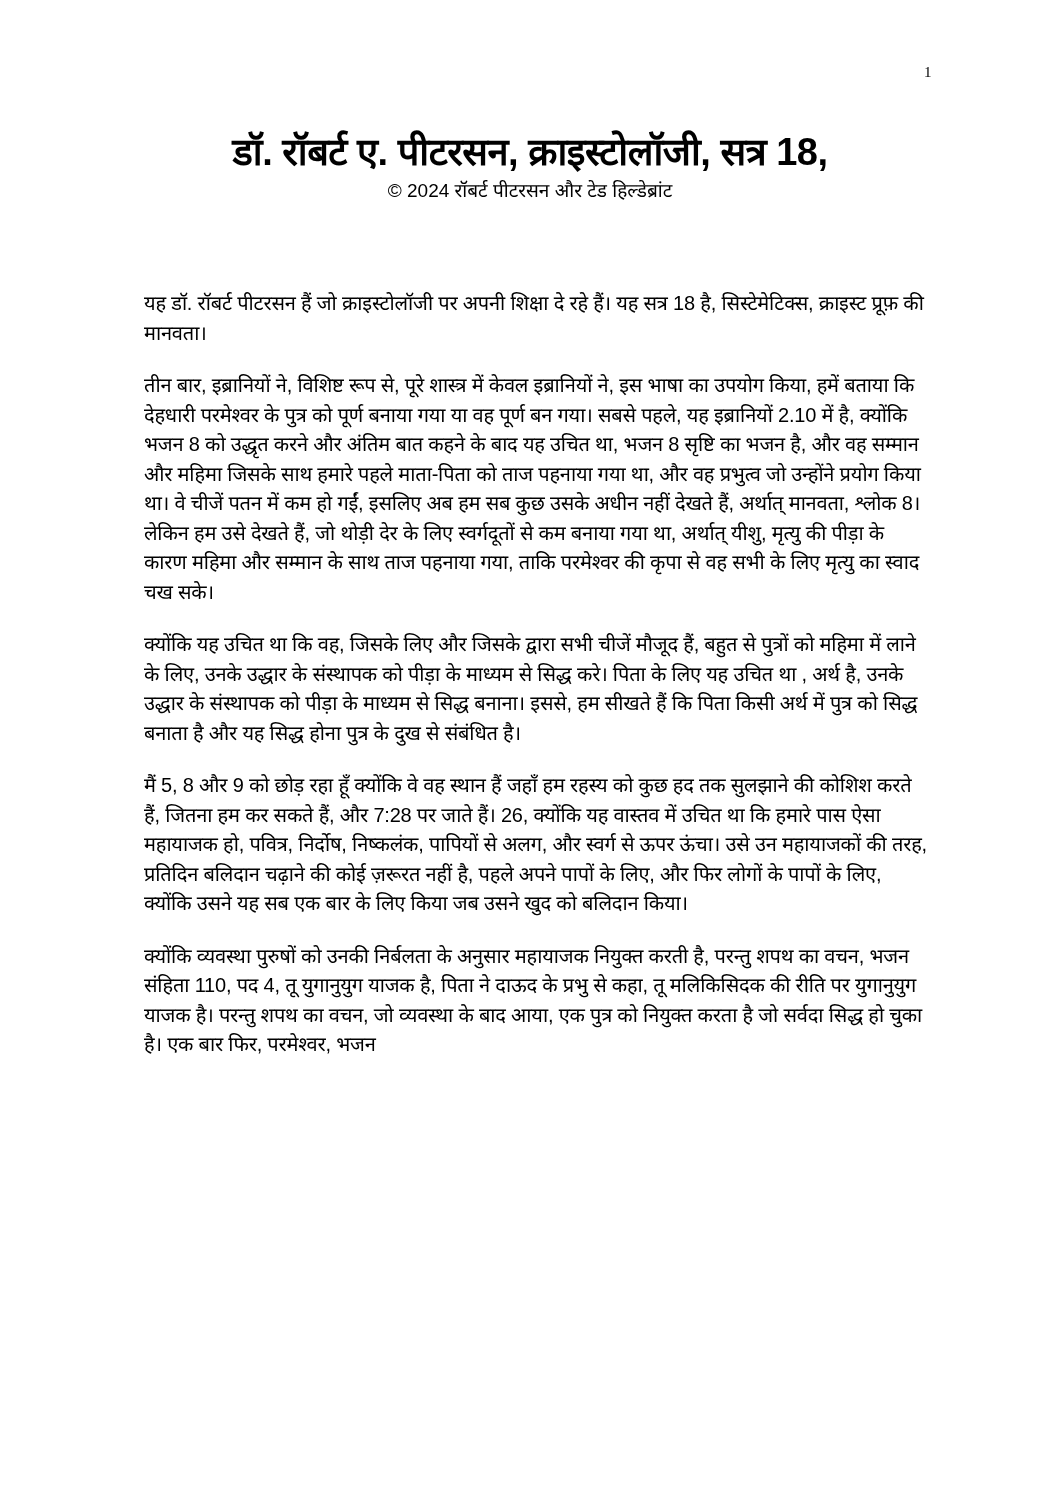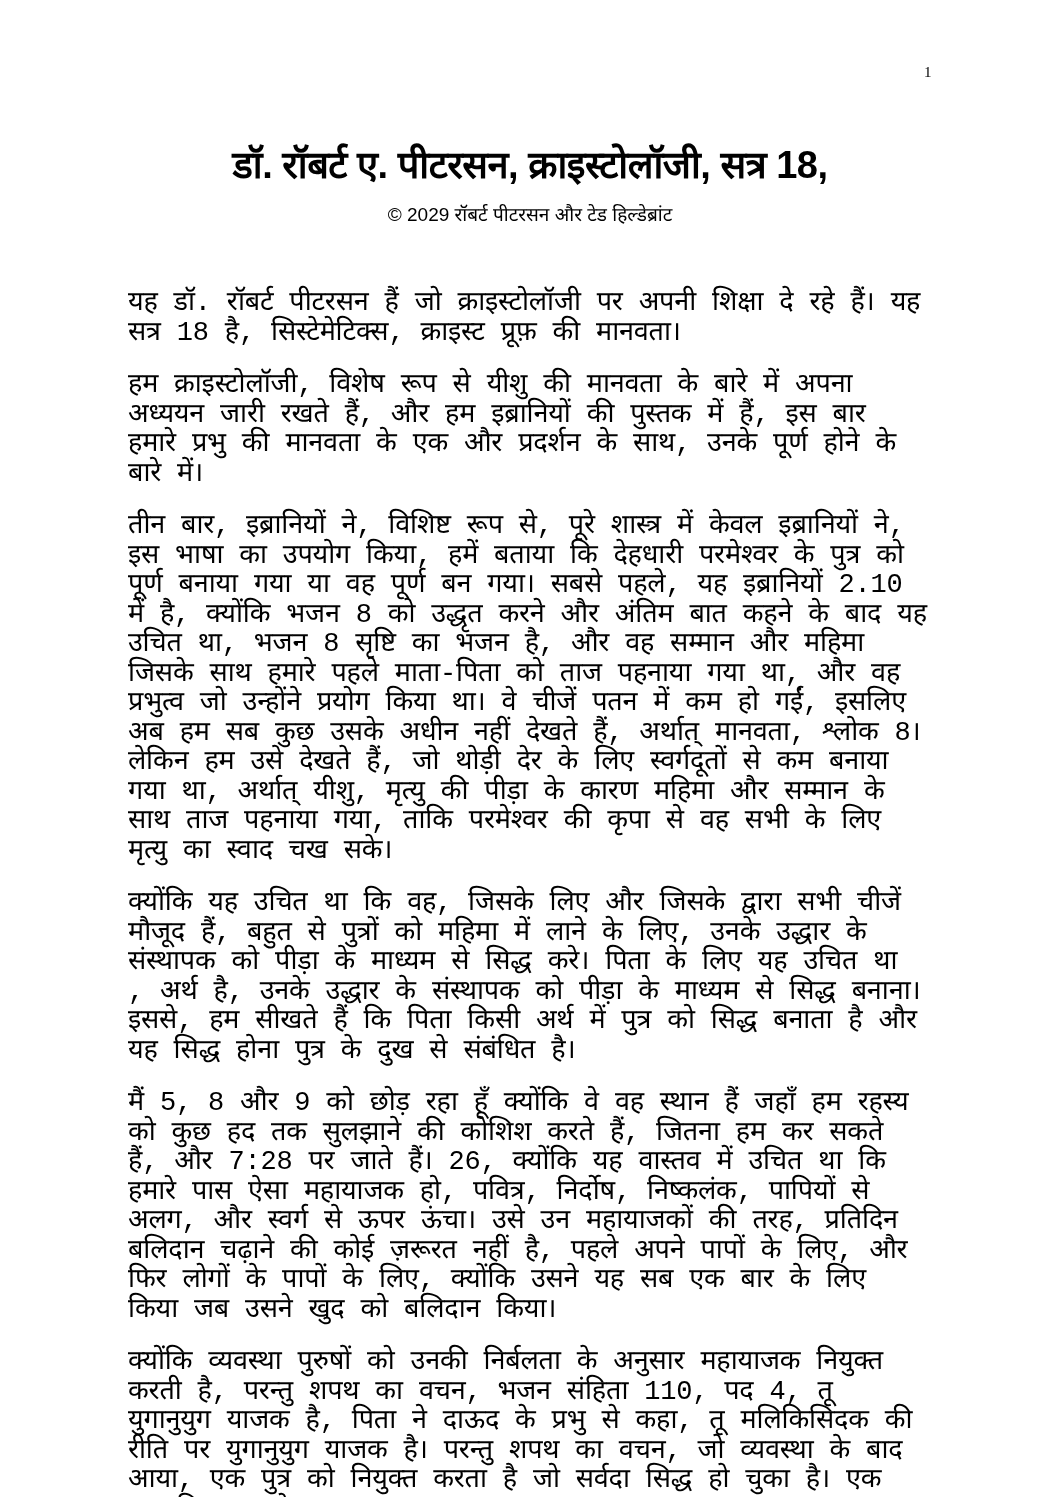--- a/index.html
+++ b/index.html
@@ -23,57 +23,55 @@
       font-size: 15px;
     }
     .title-block {
       position: absolute;
       top: 128px;
       left: 100px;
       width: 860px;
       text-align: center;
     }
     .title {
-      margin: 13px;
+      margin: 0;
       font-size: 38px;
       font-weight: bold;
       line-height: 48px;
       letter-spacing: -0.5px;
     }
     .copyright {
       margin: 2px 0 0 0;
       font-size: 19px;
       line-height: 26px;
     }
     .body-text {
       position: absolute;
       top: 289px;
       left: 128px;
       width: 800px;
     }
     .para {
-      margin: 0 0 23px 0;
-      font-size: 27px;
+      margin: 0 0 23px 16px;
+      font-size: 20px;
       line-height: 29.5px;
       letter-spacing: -0.2px;
-      font-family: Liberation Mono, monospace;
     }
   </style>
 </head>
 <body>
 
 <div class="page-number">1</div>
 
 <div class="title-block">
   <h1 class="title">
     <span>डॉ. रॉबर्ट ए. पीटरसन, क्राइस्टोलॉजी, सत्र 18,</span><br>
   </h1>
-  <p class="copyright">© 2029 रॉबर्ट पीटरसन और टेड हिल्डेब्रांट</p>
+  <p class="copyright">© 2024 रॉबर्ट पीटरसन और टेड हिल्डेब्रांट</p>
 </div>
 
 <div class="body-text">
   <p class="para">यह डॉ. रॉबर्ट पीटरसन हैं जो क्राइस्टोलॉजी पर अपनी शिक्षा दे रहे हैं। यह सत्र 18 है, सिस्टेमेटिक्स, क्राइस्ट प्रूफ़ की मानवता।</p>
-  <p class="para">हम क्राइस्टोलॉजी, विशेष रूप से यीशु की मानवता के बारे में अपना अध्ययन जारी रखते हैं, और हम इब्रानियों की पुस्तक में हैं, इस बार हमारे प्रभु की मानवता के एक और प्रदर्शन के साथ, उनके पूर्ण होने के बारे में।</p>
   <p class="para">तीन बार, इब्रानियों ने, विशिष्ट रूप से, पूरे शास्त्र में केवल इब्रानियों ने, इस भाषा का उपयोग किया, हमें बताया कि देहधारी परमेश्वर के पुत्र को पूर्ण बनाया गया या वह पूर्ण बन गया। सबसे पहले, यह इब्रानियों 2.10 में है, क्योंकि भजन 8 को उद्धृत करने और अंतिम बात कहने के बाद यह उचित था, भजन 8 सृष्टि का भजन है, और वह सम्मान और महिमा जिसके साथ हमारे पहले माता-पिता को ताज पहनाया गया था, और वह प्रभुत्व जो उन्होंने प्रयोग किया था। वे चीजें पतन में कम हो गईं, इसलिए अब हम सब कुछ उसके अधीन नहीं देखते हैं, अर्थात् मानवता, श्लोक 8। लेकिन हम उसे देखते हैं, जो थोड़ी देर के लिए स्वर्गदूतों से कम बनाया गया था, अर्थात् यीशु, मृत्यु की पीड़ा के कारण महिमा और सम्मान के साथ ताज पहनाया गया, ताकि परमेश्वर की कृपा से वह सभी के लिए मृत्यु का स्वाद चख सके।</p>
   <p class="para">क्योंकि यह उचित था कि वह, जिसके लिए और जिसके द्वारा सभी चीजें मौजूद हैं, बहुत से पुत्रों को महिमा में लाने के लिए, उनके उद्धार के संस्थापक को पीड़ा के माध्यम से सिद्ध करे। पिता के लिए यह उचित था , अर्थ है, उनके उद्धार के संस्थापक को पीड़ा के माध्यम से सिद्ध बनाना। इससे, हम सीखते हैं कि पिता किसी अर्थ में पुत्र को सिद्ध बनाता है और यह सिद्ध होना पुत्र के दुख से संबंधित है।</p>
   <p class="para">मैं 5, 8 और 9 को छोड़ रहा हूँ क्योंकि वे वह स्थान हैं जहाँ हम रहस्य को कुछ हद तक सुलझाने की कोशिश करते हैं, जितना हम कर सकते हैं, और 7:28 पर जाते हैं। 26, क्योंकि यह वास्तव में उचित था कि हमारे पास ऐसा महायाजक हो, पवित्र, निर्दोष, निष्कलंक, पापियों से अलग, और स्वर्ग से ऊपर ऊंचा। उसे उन महायाजकों की तरह, प्रतिदिन बलिदान चढ़ाने की कोई ज़रूरत नहीं है, पहले अपने पापों के लिए, और फिर लोगों के पापों के लिए, क्योंकि उसने यह सब एक बार के लिए किया जब उसने खुद को बलिदान किया।</p>
   <p class="para">क्योंकि व्यवस्था पुरुषों को उनकी निर्बलता के अनुसार महायाजक नियुक्त करती है, परन्तु शपथ का वचन, भजन संहिता 110, पद 4, तू युगानुयुग याजक है, पिता ने दाऊद के प्रभु से कहा, तू मलिकिसिदक की रीति पर युगानुयुग याजक है। परन्तु शपथ का वचन, जो व्यवस्था के बाद आया, एक पुत्र को नियुक्त करता है जो सर्वदा सिद्ध हो चुका है। एक बार फिर, परमेश्वर, भजन</p>
 </div>
 
 </body></html>

